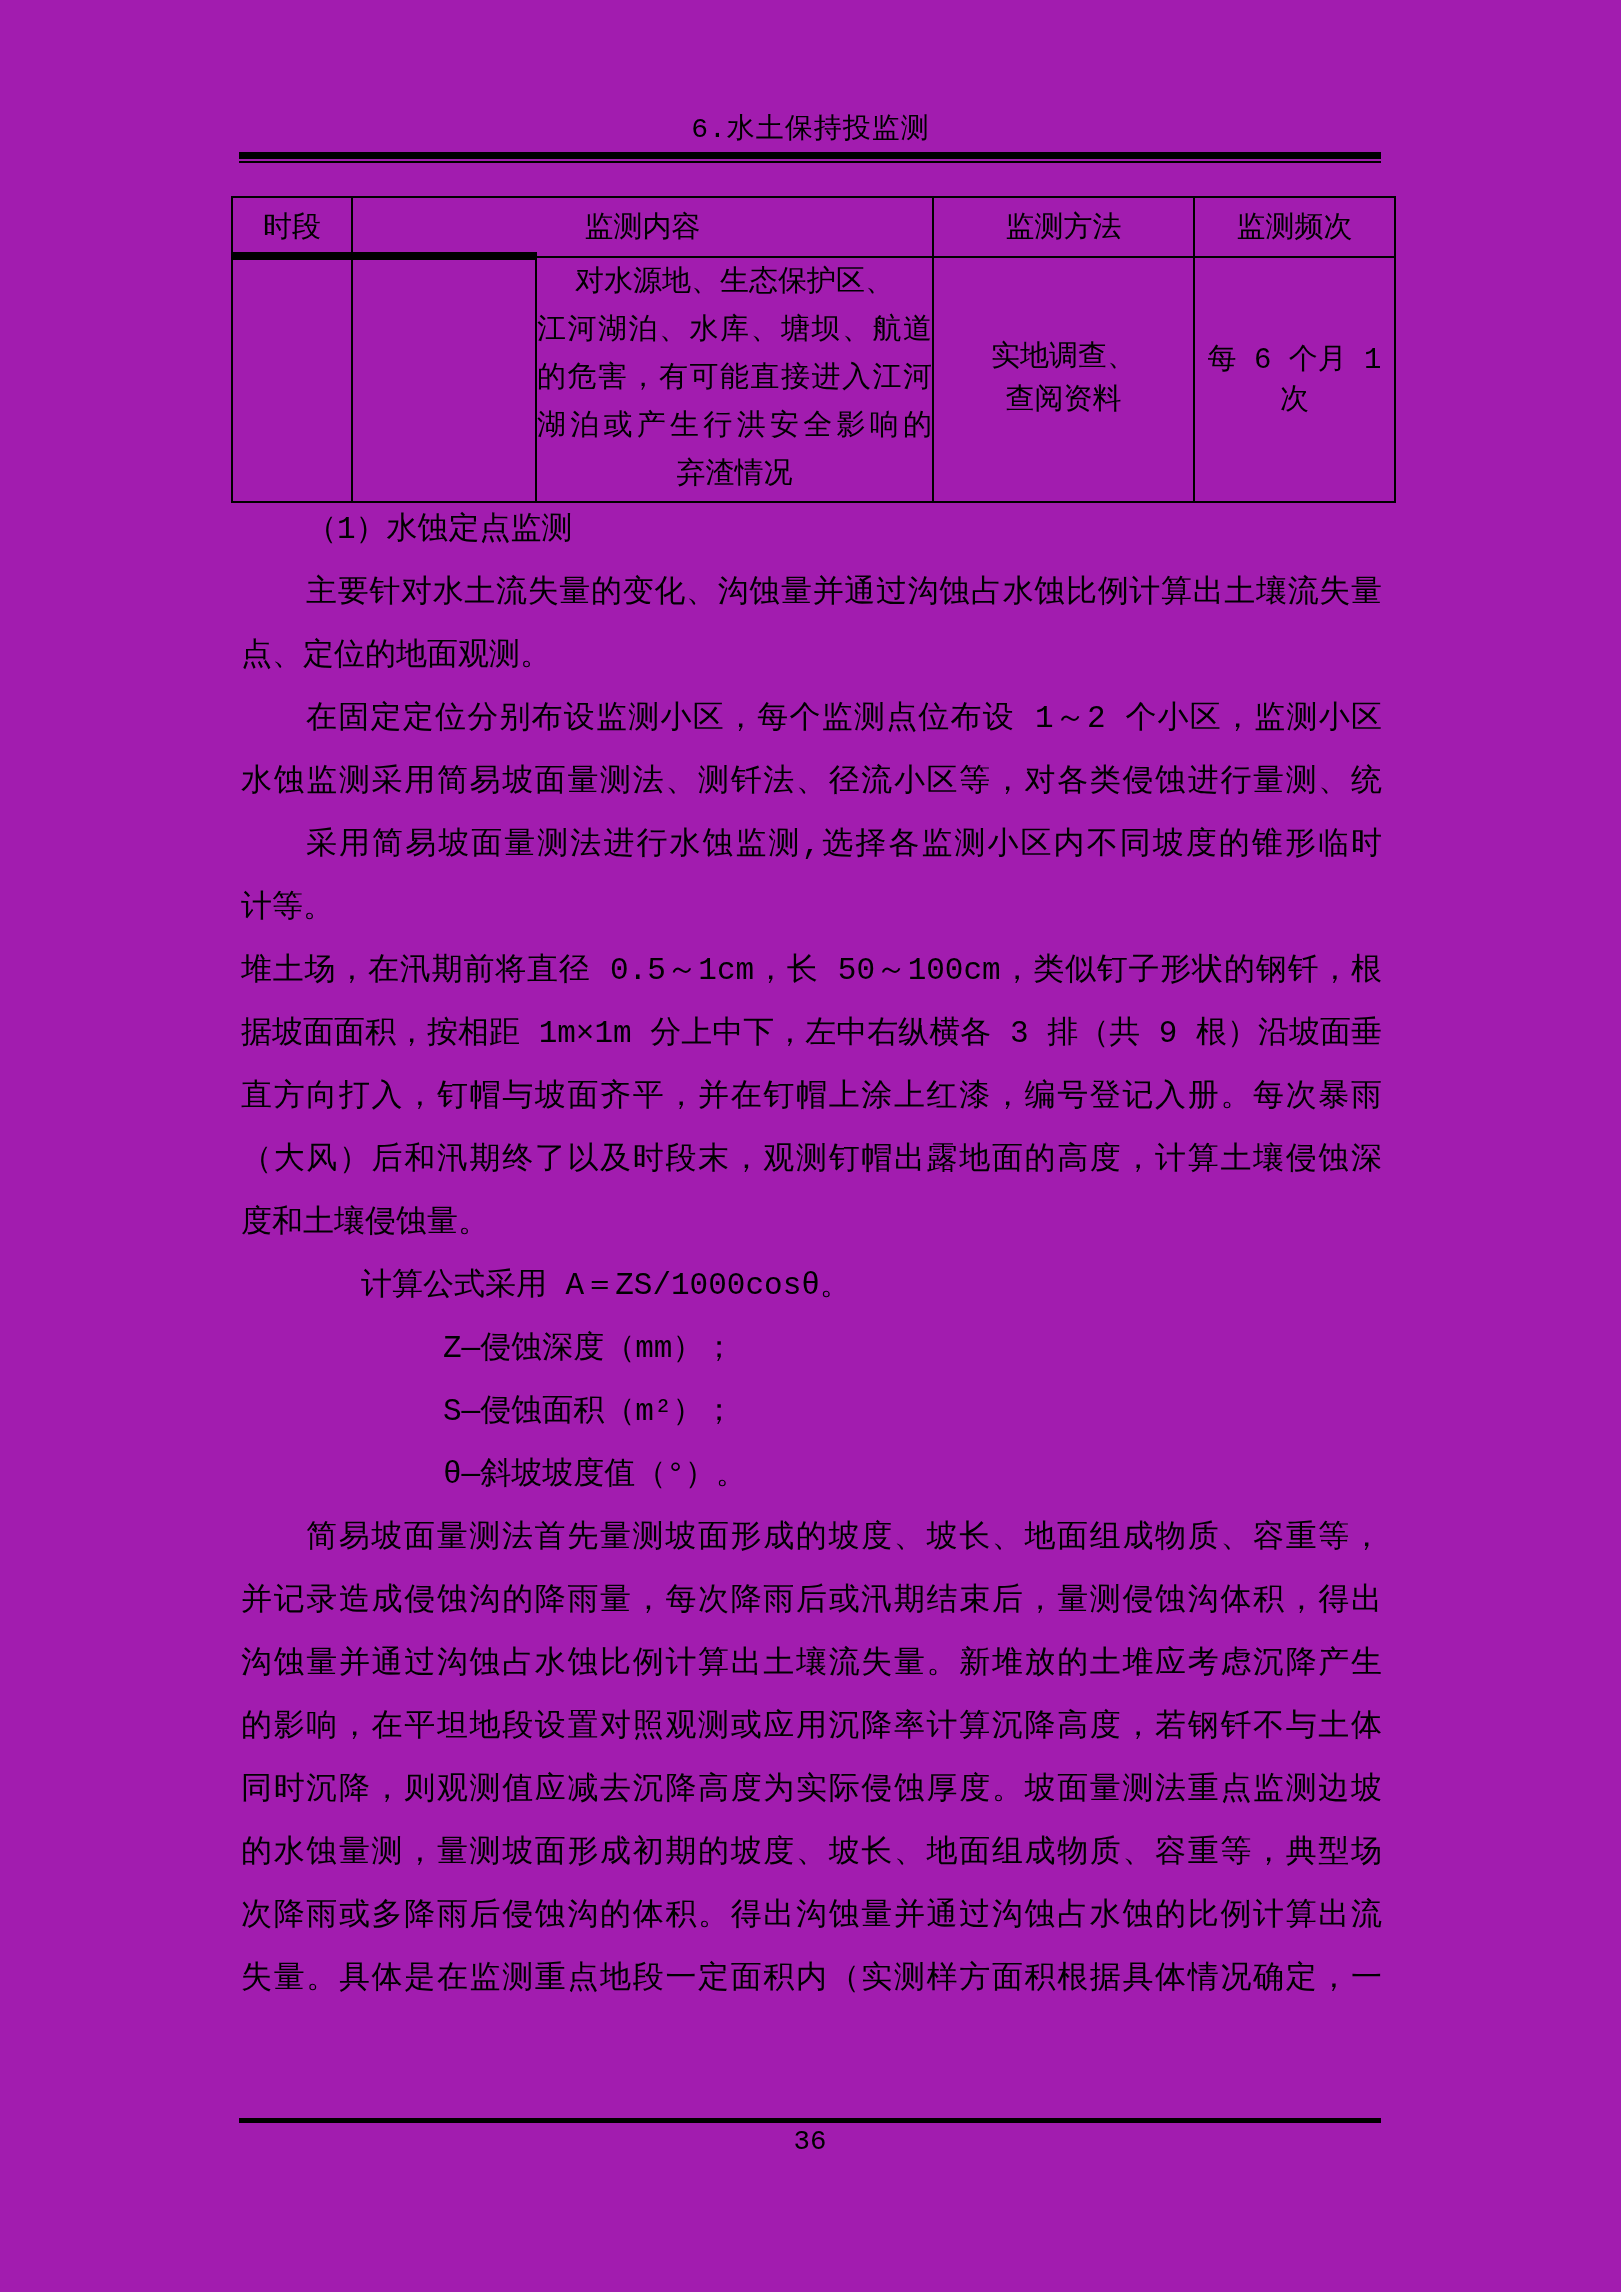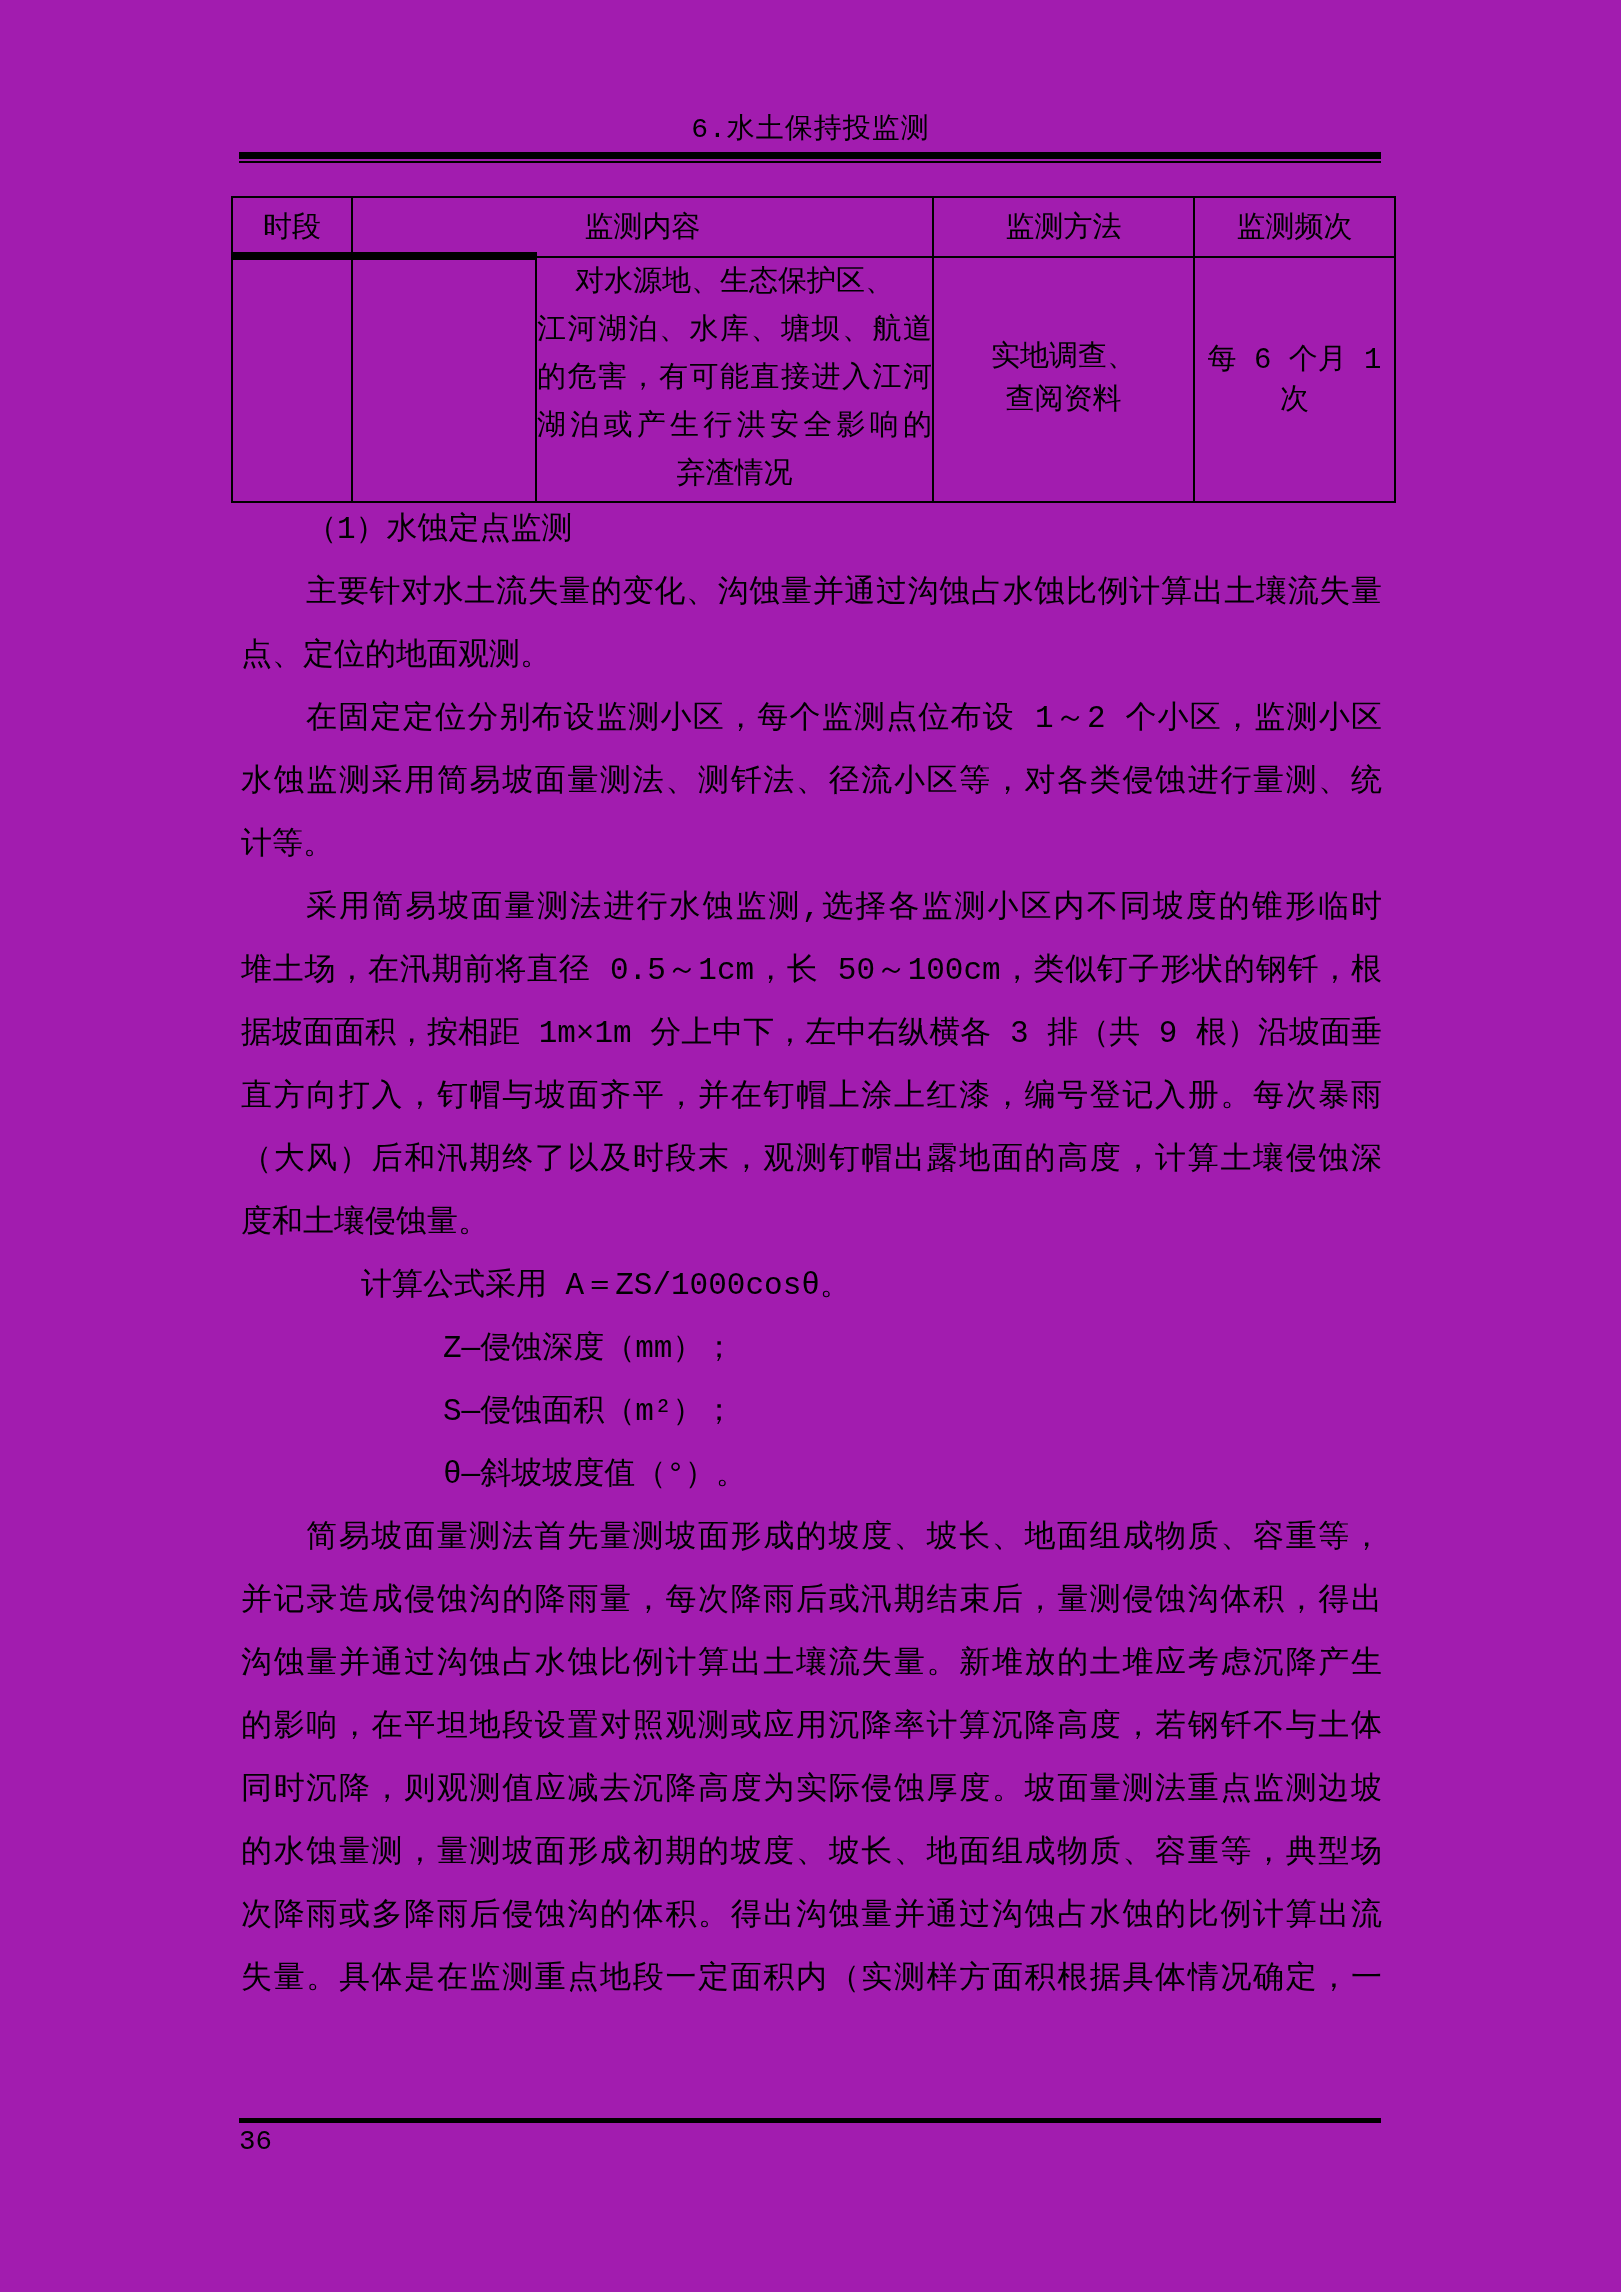--- a/index.html
+++ b/index.html
@@ -59,21 +59,21 @@
   }
   .bline.just{
     text-align:justify;text-align-last:justify;text-justify:inter-character;
   }
   .foot-rule{
     position:absolute;left:239px;top:2118px;width:1142px;height:4.9px;
     background:#000;
   }
   .page-num{
     position:absolute;top:2127px;left:239px;width:1142px;
-    text-align:left;font-size:27.4px;line-height:29px;
+    text-align:center;font-size:27.4px;line-height:29px;
   }
 </style>
 </head>
 <body>
 
 <div class="page">
 
   <div class="doc-title">6.水土保持投监测</div>
 
   <div class="head-rule"></div>
@@ -113,22 +113,22 @@
     </table>
 
   <div class="thick-seg"></div>
 
   <div id="body-text">
       <div class="bline" style="padding-left: 65px;">（1）水蚀定点监测</div>
       <div class="bline just" style="padding-left: 65px;">主要针对水土流失量的变化、沟蚀量并通过沟蚀占水蚀比例计算出土壤流失量</div>
       <div class="bline">点、定位的地面观测。</div>
       <div class="bline just" style="padding-left: 65px;">在固定定位分别布设监测小区，每个监测点位布设 1～2 个小区，监测小区</div>
       <div class="bline just">水蚀监测采用简易坡面量测法、测钎法、径流小区等，对各类侵蚀进行量测、统</div>
+      <div class="bline just" style="padding-left: 65px;">采用简易坡面量测法进行水蚀监测,选择各监测小区内不同坡度的锥形临时</div>
       <div class="bline">计等。</div>
-      <div class="bline just" style="padding-left: 65px;">采用简易坡面量测法进行水蚀监测,选择各监测小区内不同坡度的锥形临时</div>
       <div class="bline just">堆土场，在汛期前将直径 0.5～1cm，长 50～100cm，类似钉子形状的钢钎，根</div>
       <div class="bline just">据坡面面积，按相距 1m×1m 分上中下，左中右纵横各 3 排（共 9 根）沿坡面垂</div>
       <div class="bline just">直方向打入，钉帽与坡面齐平，并在钉帽上涂上红漆，编号登记入册。每次暴雨</div>
       <div class="bline just">（大风）后和汛期终了以及时段末，观测钉帽出露地面的高度，计算土壤侵蚀深</div>
       <div class="bline">度和土壤侵蚀量。</div>
       <div class="bline" style="padding-left: 120px;">计算公式采用 A＝ZS/1000cosθ。</div>
       <div class="bline" style="padding-left: 202px;">Z—侵蚀深度（mm）；</div>
       <div class="bline" style="padding-left: 202px;">S—侵蚀面积（m²）；</div>
       <div class="bline" style="padding-left: 202px;">θ—斜坡坡度值（°）。</div>
       <div class="bline just" style="padding-left: 65px;">简易坡面量测法首先量测坡面形成的坡度、坡长、地面组成物质、容重等，</div>

